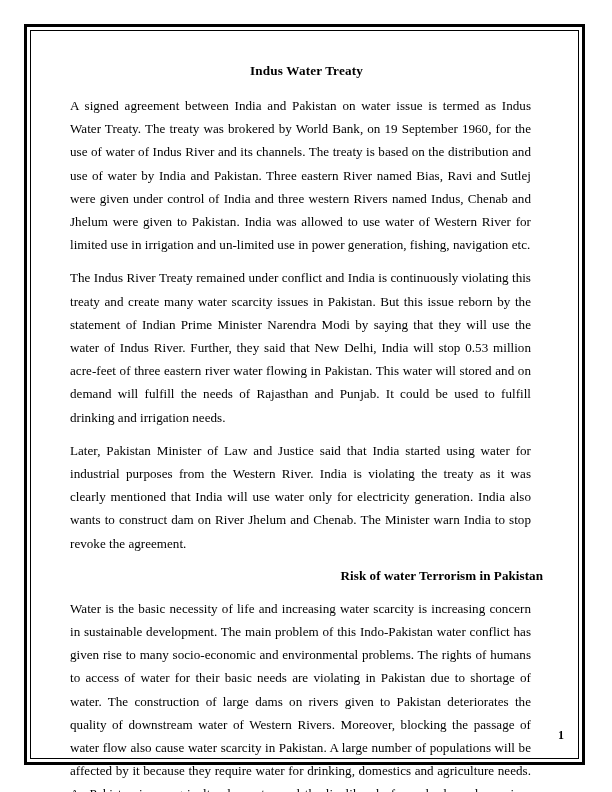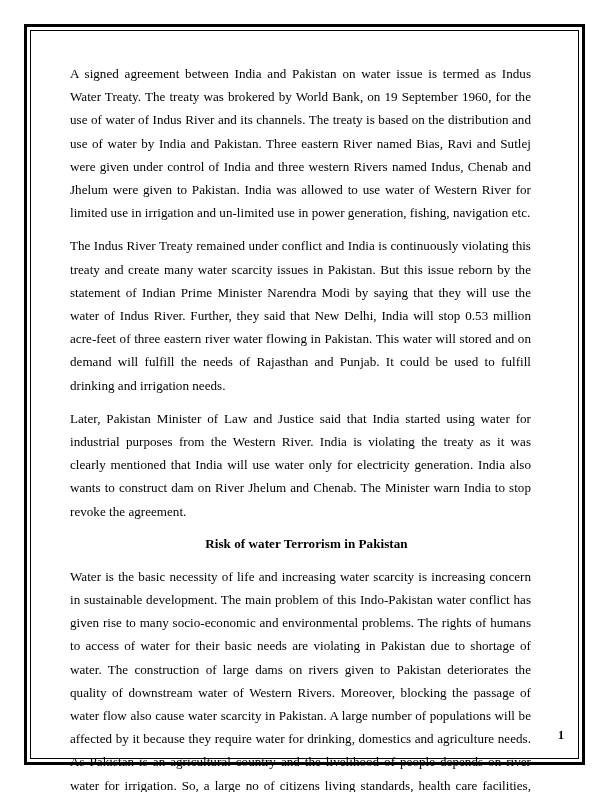--- a/index.html
+++ b/index.html
@@ -65,21 +65,21 @@
     text-align: justify;
     text-justify: inter-word;
     letter-spacing: 0.02px;
   }
 
   .section-heading {
     margin: 4px 0 10px 0;
     font-size: 13.1px;
     line-height: 22px;
     font-weight: bold;
-    text-align: center;
+    text-align: right;
     letter-spacing: 0.05px;
   }
 
   .page-number {
     position: absolute;
     right: 48px;
     top: 728px;
     width: 40px;
     text-align: right;
     font-size: 12px;
@@ -90,20 +90,21 @@
 </head>
 <body>
 
 <div class="page">
 
   <div class="page-border-outer"></div>
   <div class="page-border-inner"></div>
 
   <div class="content">
 
+    <h1 class="doc-title">Indus Water Treaty</h1>
 
     <p class="para">A signed agreement between India and Pakistan on water issue is termed as Indus Water Treaty. The treaty was brokered by World Bank, on 19 September 1960, for the use of water of Indus River and its channels. The treaty is based on the distribution and use of water by India and Pakistan. Three eastern River named Bias, Ravi and Sutlej were given under control of India and three western Rivers named Indus, Chenab and Jhelum were given to Pakistan. India was allowed to use water of Western River for limited use in irrigation and un-limited use in power generation, fishing, navigation etc.</p>
 
     <p class="para">The Indus River Treaty remained under conflict and India is continuously violating this treaty and create many water scarcity issues in Pakistan. But this issue reborn by the statement of Indian Prime Minister Narendra Modi by saying that they will use the water of Indus River. Further, they said that New Delhi, India will stop 0.53 million acre-feet of three eastern river water flowing in Pakistan. This water will stored and on demand will fulfill the needs of Rajasthan and Punjab. It could be used to fulfill drinking and irrigation needs.</p>
 
     <p class="para">Later, Pakistan Minister of Law and Justice said that India started using water for industrial purposes from the Western River. India is violating the treaty as it was clearly mentioned that India will use water only for electricity generation. India also wants to construct dam on River Jhelum and Chenab. The Minister warn India to stop revoke the agreement.</p>
 
     <h2 class="section-heading">Risk of water Terrorism in Pakistan</h2>
 
     <p class="para">Water is the basic necessity of life and increasing water scarcity is increasing concern in sustainable development. The main problem of this Indo-Pakistan water conflict has given rise to many socio-economic and environmental problems. The rights of humans to access of water for their basic needs are violating in Pakistan due to shortage of water. The construction of large dams on rivers given to Pakistan deteriorates the quality of downstream water of Western Rivers. Moreover, blocking the passage of water flow also cause water scarcity in Pakistan. A large number of populations will be affected by it because they require water for drinking, domestics and agriculture needs. As Pakistan is an agricultural country and the livelihood of people depends on river water for irrigation. So, a large no of citizens living standards, health care facilities, employment, food, sanitation and water are affected directly by water shortage.</p>

